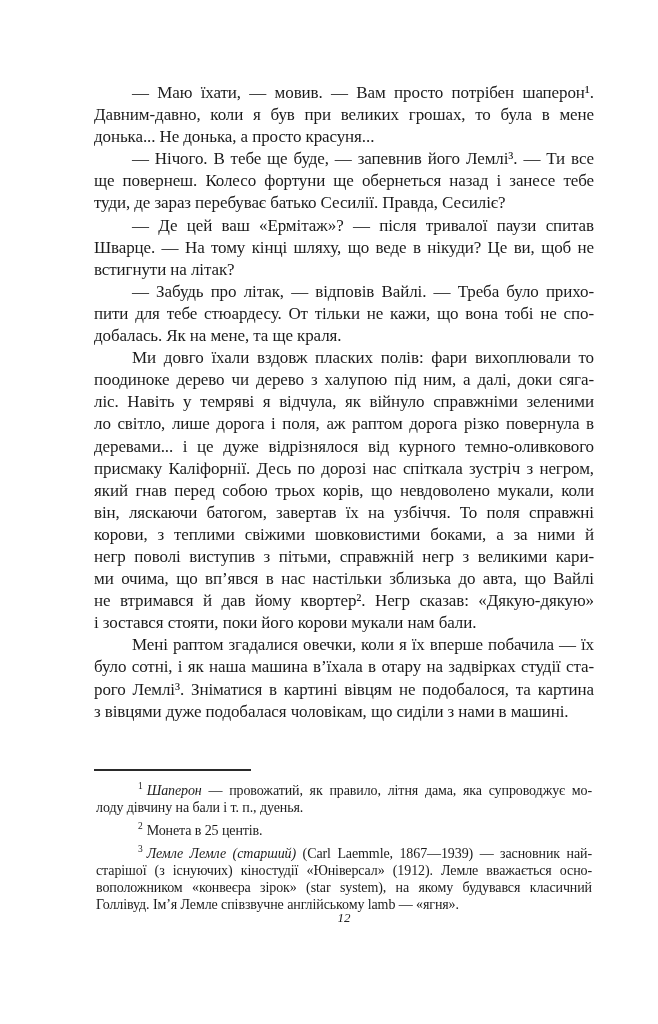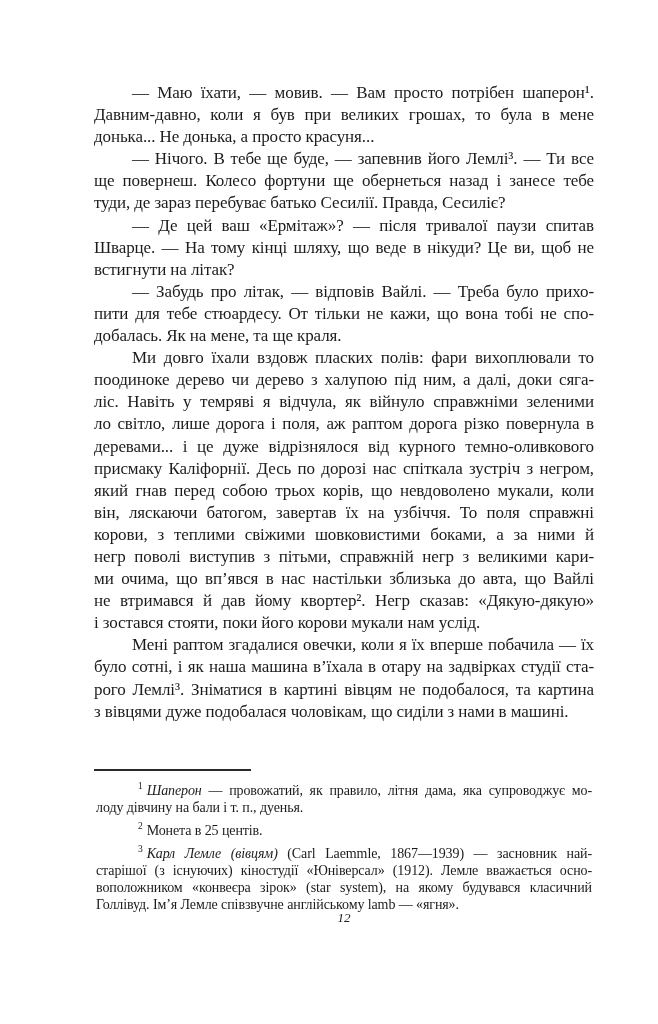--- a/index.html
+++ b/index.html
@@ -97,21 +97,21 @@
       <div class="line">ліс. Навіть у темряві я відчула, як війнуло справжніми зеленими</div>
       <div class="line">ло світло, лише дорога і поля, аж раптом дорога різко повернула в</div>
       <div class="line">деревами... і це дуже відрізнялося від курного темно-оливкового</div>
       <div class="line">присмаку Каліфорнії. Десь по дорозі нас спіткала зустріч з негром,</div>
       <div class="line">який гнав перед собою трьох корів, що невдоволено мукали, коли</div>
       <div class="line">він, ляскаючи батогом, завертав їх на узбіччя. То поля справжні</div>
       <div class="line">корови, з теплими свіжими шовковистими боками, а за ними й</div>
       <div class="line">негр поволі виступив з пітьми, справжній негр з великими кари-</div>
       <div class="line">ми очима, що вп’явся в нас настільки зблизька до авта, що Вайлі</div>
       <div class="line">не втримався й дав йому квортер². Негр сказав: «Дякую-дякую»</div>
-      <div class="line last">і зостався стояти, поки його корови мукали нам услід.</div>
+      <div class="line last">і зостався стояти, поки його корови мукали нам бали.</div>
     </div>
 
     <div class="para">
       <div class="line first">Мені раптом згадалися овечки, коли я їх вперше побачила — їх</div>
       <div class="line">було сотні, і як наша машина в’їхала в отару на задвірках студії ста-</div>
       <div class="line">рого Лемлі³. Зніматися в картині вівцям не подобалося, та картина</div>
       <div class="line last">з вівцями дуже подобалася чоловікам, що сиділи з нами в машині.</div>
     </div>
 
   </main>
@@ -129,21 +129,21 @@
     </div>
 
     <div class="footnote">
       <div class="fn-line ff fl">
         <span class="fn-marker">2</span><span>Монета в 25 центів.</span>
       </div>
     </div>
 
     <div class="footnote">
       <div class="fn-line ff">
-        <span class="fn-marker">3</span><span class="it">Карл Лемле (вівцям)</span>
+        <span class="fn-marker">3</span><span class="it">Лемле Лемле (старший)</span>
         <span>(Carl Laemmle, 1867—1939) — засновник най-</span>
       </div>
       <div class="fn-line">старішої (з існуючих) кіностудії «Юніверсал» (1912). Лемле вважається осно-</div>
       <div class="fn-line">воположником «конвеєра зірок» (star system), на якому будувався класичний</div>
       <div class="fn-line fl">Голлівуд. Ім’я Лемле співзвучне англійському lamb — «ягня».</div>
     </div>
 
   </section>
 
   <div class="page-number">12</div>

